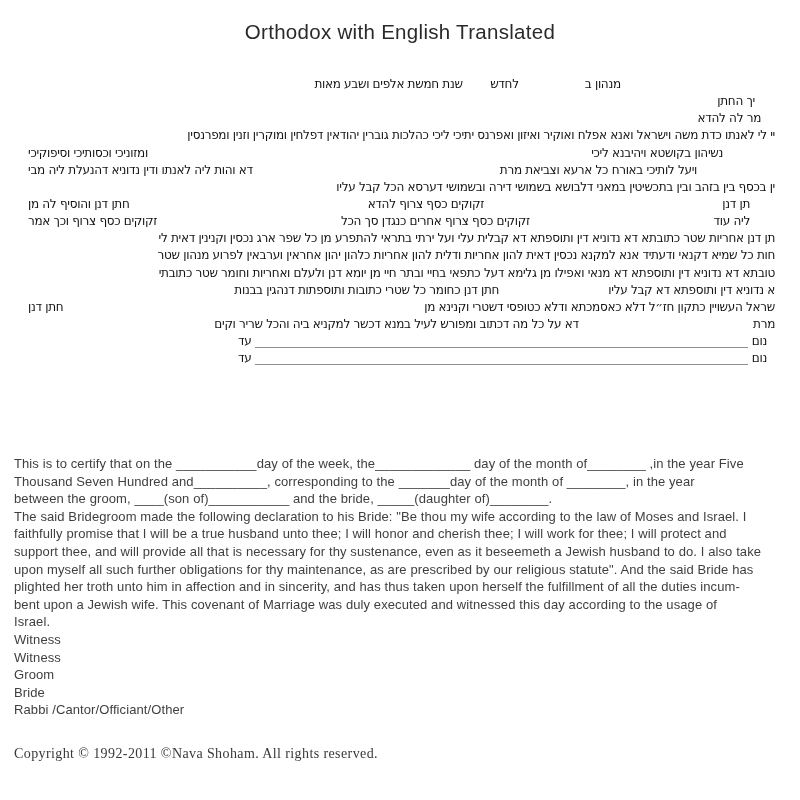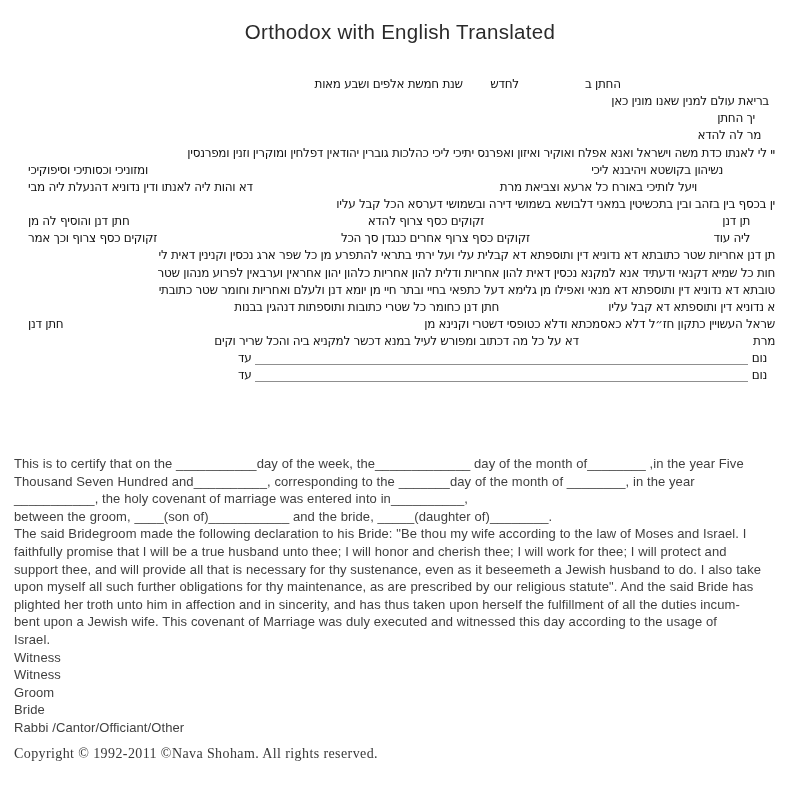--- a/index.html
+++ b/index.html
@@ -26,30 +26,26 @@
              letter-spacing:.4px;font-family:Liberation Serif, serif;}
 </style>
 </head>
 <body>
 
 <div id="page">
   <div id="title">Orthodox with English Translated</div>
   <div id="hebrew">
       <div class="hline">
         <span class="hgap" style="flex-grow: 1.4;"></span>
-        <span class="hfrag">החתן ב</span>
+        <span class="hfrag">מנהון ב</span>
         <span class="hgap" style="flex-grow: 0.6;"></span>
         <span class="hfrag">לחדש</span>
         <span class="hgap" style="flex-grow: 0.25;"></span>
         <span class="hfrag">שנת חמשת אלפים ושבע מאות</span>
         <span class="hgap" style="flex-grow: 2.6;"></span>
-      </div>
-      <div class="hline">
-        <span class="hfix" style="width: 6px;"></span>
-        <span class="hfrag">בריאת עולם למנין שאנו מונין כאן</span>
       </div>
       <div class="hline">
         <span class="hfix" style="width: 20px;"></span>
         <span class="hfrag">יך החתן</span>
       </div>
       <div class="hline">
         <span class="hfix" style="width: 14px;"></span>
         <span class="hfrag">מר לה להדא</span>
       </div>
       <div class="hline">
@@ -123,21 +119,20 @@
         <span class="hfix" style="width: 8px;"></span>
         <span class="hfrag">נום</span>
         <span class="hrule"></span>
         <span class="hfrag">עד</span>
         <span class="hfix" style="width: 210px;"></span>
       </div>
     </div>
   <div id="english">
       <div class="eline">This is to certify that on the ___________day of the week, the_____________ day of the month of________ ,in the year Five</div>
       <div class="eline">Thousand Seven Hundred and__________, corresponding to the _______day of the month of ________, in the year</div>
-      <div class="eline">___________, the holy covenant of marriage was entered into in__________,</div>
       <div class="eline">between the groom, ____(son of)___________ and the bride, _____(daughter of)________.</div>
       <div class="eline">The said Bridegroom made the following declaration to his Bride: "Be thou my wife according to the law of Moses and Israel. I</div>
       <div class="eline">faithfully promise that I will be a true husband unto thee; I will honor and cherish thee; I will work for thee; I will protect and</div>
       <div class="eline">support thee, and will provide all that is necessary for thy sustenance, even as it beseemeth a Jewish husband to do. I also take</div>
       <div class="eline">upon myself all such further obligations for thy maintenance, as are prescribed by our religious statute". And the said Bride has</div>
       <div class="eline">plighted her troth unto him in affection and in sincerity, and has thus taken upon herself the fulfillment of all the duties incum-</div>
       <div class="eline">bent upon a Jewish wife. This covenant of Marriage was duly executed and witnessed this day according to the usage of</div>
       <div class="eline">Israel.</div>
       <div class="eline">Witness</div>
       <div class="eline">Witness</div>

